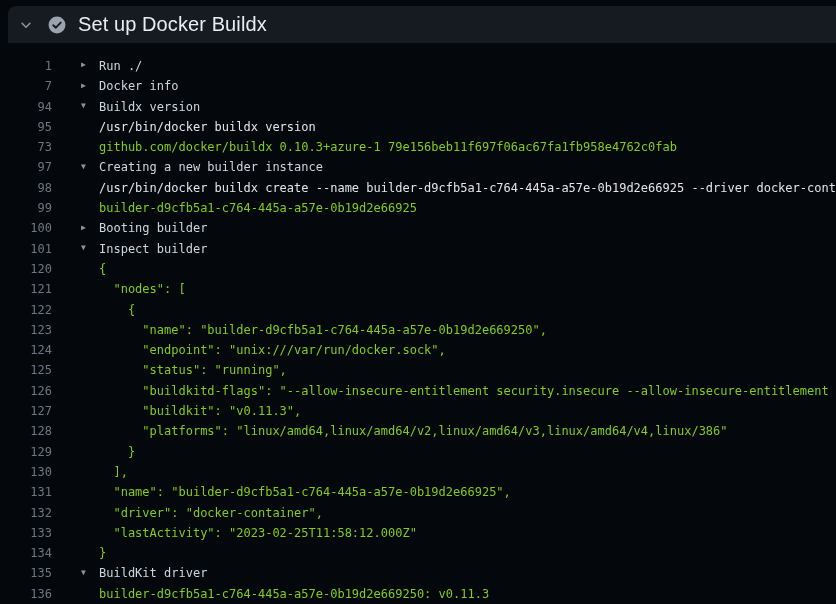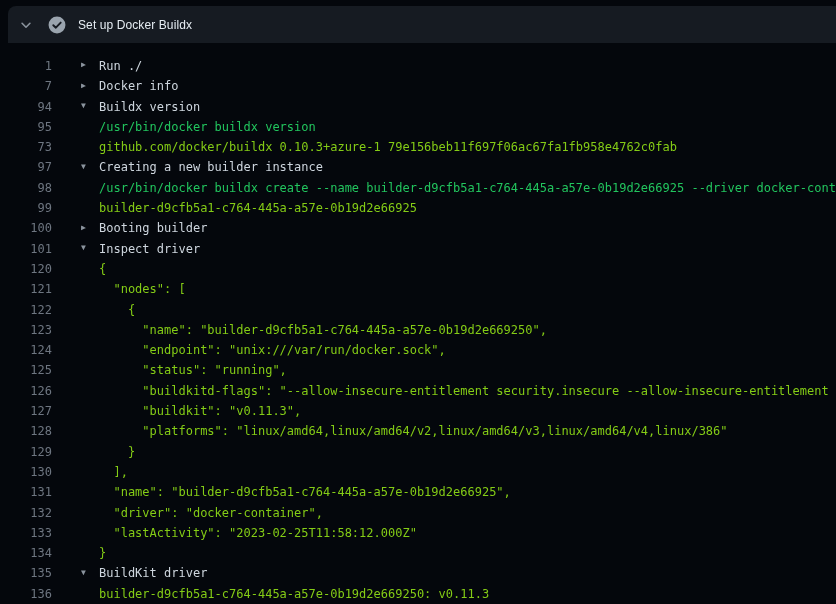--- a/index.html
+++ b/index.html
@@ -37,21 +37,21 @@
     height: 18px;
     margin-left: 14px;
     display: flex;
     align-items: center;
     justify-content: center;
     flex-shrink: 0;
   }
   .step-title {
     margin-left: 12px;
     color: #e6edf3;
-    font-size: 12px;
+    font-size: 20px;
     font-weight: 500;
     letter-spacing: 0.1px;
     white-space: nowrap;
   }
   .log-area {
     position: absolute;
     left: 0;
     top: 43px;
     right: 0;
     bottom: 0;
@@ -80,21 +80,21 @@
   .group-arrow {
     display: inline-block;
     width: 18px;
     font-size: 8px;
     color: #8b949e;
     vertical-align: middle;
     transform: translateY(-1px);
   }
   .line-text { color: #84cc16; }
   .line-text.group-title { color: #ced6de; }
-  .line-text.command { color: #22c55e; text-align: center; }
+  .line-text.command { color: #e5e5e5; text-align: center; }
   .line-text.plain { padding-left: 18px; }
 </style>
 </head>
 <body>
 
 <div class="step-header">
   <span class="chevron-wrap">
     <svg width="14" height="14" viewBox="0 0 16 16">
       <path d="M3.5 6 L8 10.5 L12.5 6" fill="none" stroke="#8b949e" stroke-width="1.8" stroke-linecap="round" stroke-linejoin="round"></path>
     </svg>
@@ -111,21 +111,21 @@
 <div class="log-area" id="log-area">
     <div class="log-line"><span class="line-number">1</span><span class="line-content"><span class="group-arrow">▶</span><span class="line-text group-title">Run ./</span></span></div>
     <div class="log-line"><span class="line-number">7</span><span class="line-content"><span class="group-arrow">▶</span><span class="line-text group-title">Docker info</span></span></div>
     <div class="log-line"><span class="line-number">94</span><span class="line-content"><span class="group-arrow">▼</span><span class="line-text group-title">Buildx version</span></span></div>
     <div class="log-line"><span class="line-number">95</span><span class="line-content"><span class="line-text plain command">/usr/bin/docker buildx version</span></span></div>
     <div class="log-line"><span class="line-number">73</span><span class="line-content"><span class="line-text plain">github.com/docker/buildx 0.10.3+azure-1 79e156beb11f697f06ac67fa1fb958e4762c0fab</span></span></div>
     <div class="log-line"><span class="line-number">97</span><span class="line-content"><span class="group-arrow">▼</span><span class="line-text group-title">Creating a new builder instance</span></span></div>
     <div class="log-line"><span class="line-number">98</span><span class="line-content"><span class="line-text plain command">/usr/bin/docker buildx create --name builder-d9cfb5a1-c764-445a-a57e-0b19d2e66925 --driver docker-container</span></span></div>
     <div class="log-line"><span class="line-number">99</span><span class="line-content"><span class="line-text plain">builder-d9cfb5a1-c764-445a-a57e-0b19d2e66925</span></span></div>
     <div class="log-line"><span class="line-number">100</span><span class="line-content"><span class="group-arrow">▶</span><span class="line-text group-title">Booting builder</span></span></div>
-    <div class="log-line"><span class="line-number">101</span><span class="line-content"><span class="group-arrow">▼</span><span class="line-text group-title">Inspect driver</span></span></div>
+    <div class="log-line"><span class="line-number">101</span><span class="line-content"><span class="group-arrow">▼</span><span class="line-text group-title">Inspect builder</span></span></div>
     <div class="log-line"><span class="line-number">120</span><span class="line-content"><span class="line-text plain">{</span></span></div>
     <div class="log-line"><span class="line-number">121</span><span class="line-content"><span class="line-text plain">  "nodes": [</span></span></div>
     <div class="log-line"><span class="line-number">122</span><span class="line-content"><span class="line-text plain">    {</span></span></div>
     <div class="log-line"><span class="line-number">123</span><span class="line-content"><span class="line-text plain">      "name": "builder-d9cfb5a1-c764-445a-a57e-0b19d2e669250",</span></span></div>
     <div class="log-line"><span class="line-number">124</span><span class="line-content"><span class="line-text plain">      "endpoint": "unix:///var/run/docker.sock",</span></span></div>
     <div class="log-line"><span class="line-number">125</span><span class="line-content"><span class="line-text plain">      "status": "running",</span></span></div>
     <div class="log-line"><span class="line-number">126</span><span class="line-content"><span class="line-text plain">      "buildkitd-flags": "--allow-insecure-entitlement security.insecure --allow-insecure-entitlement network</span></span></div>
     <div class="log-line"><span class="line-number">127</span><span class="line-content"><span class="line-text plain">      "buildkit": "v0.11.3",</span></span></div>
     <div class="log-line"><span class="line-number">128</span><span class="line-content"><span class="line-text plain">      "platforms": "linux/amd64,linux/amd64/v2,linux/amd64/v3,linux/amd64/v4,linux/386"</span></span></div>
     <div class="log-line"><span class="line-number">129</span><span class="line-content"><span class="line-text plain">    }</span></span></div>

